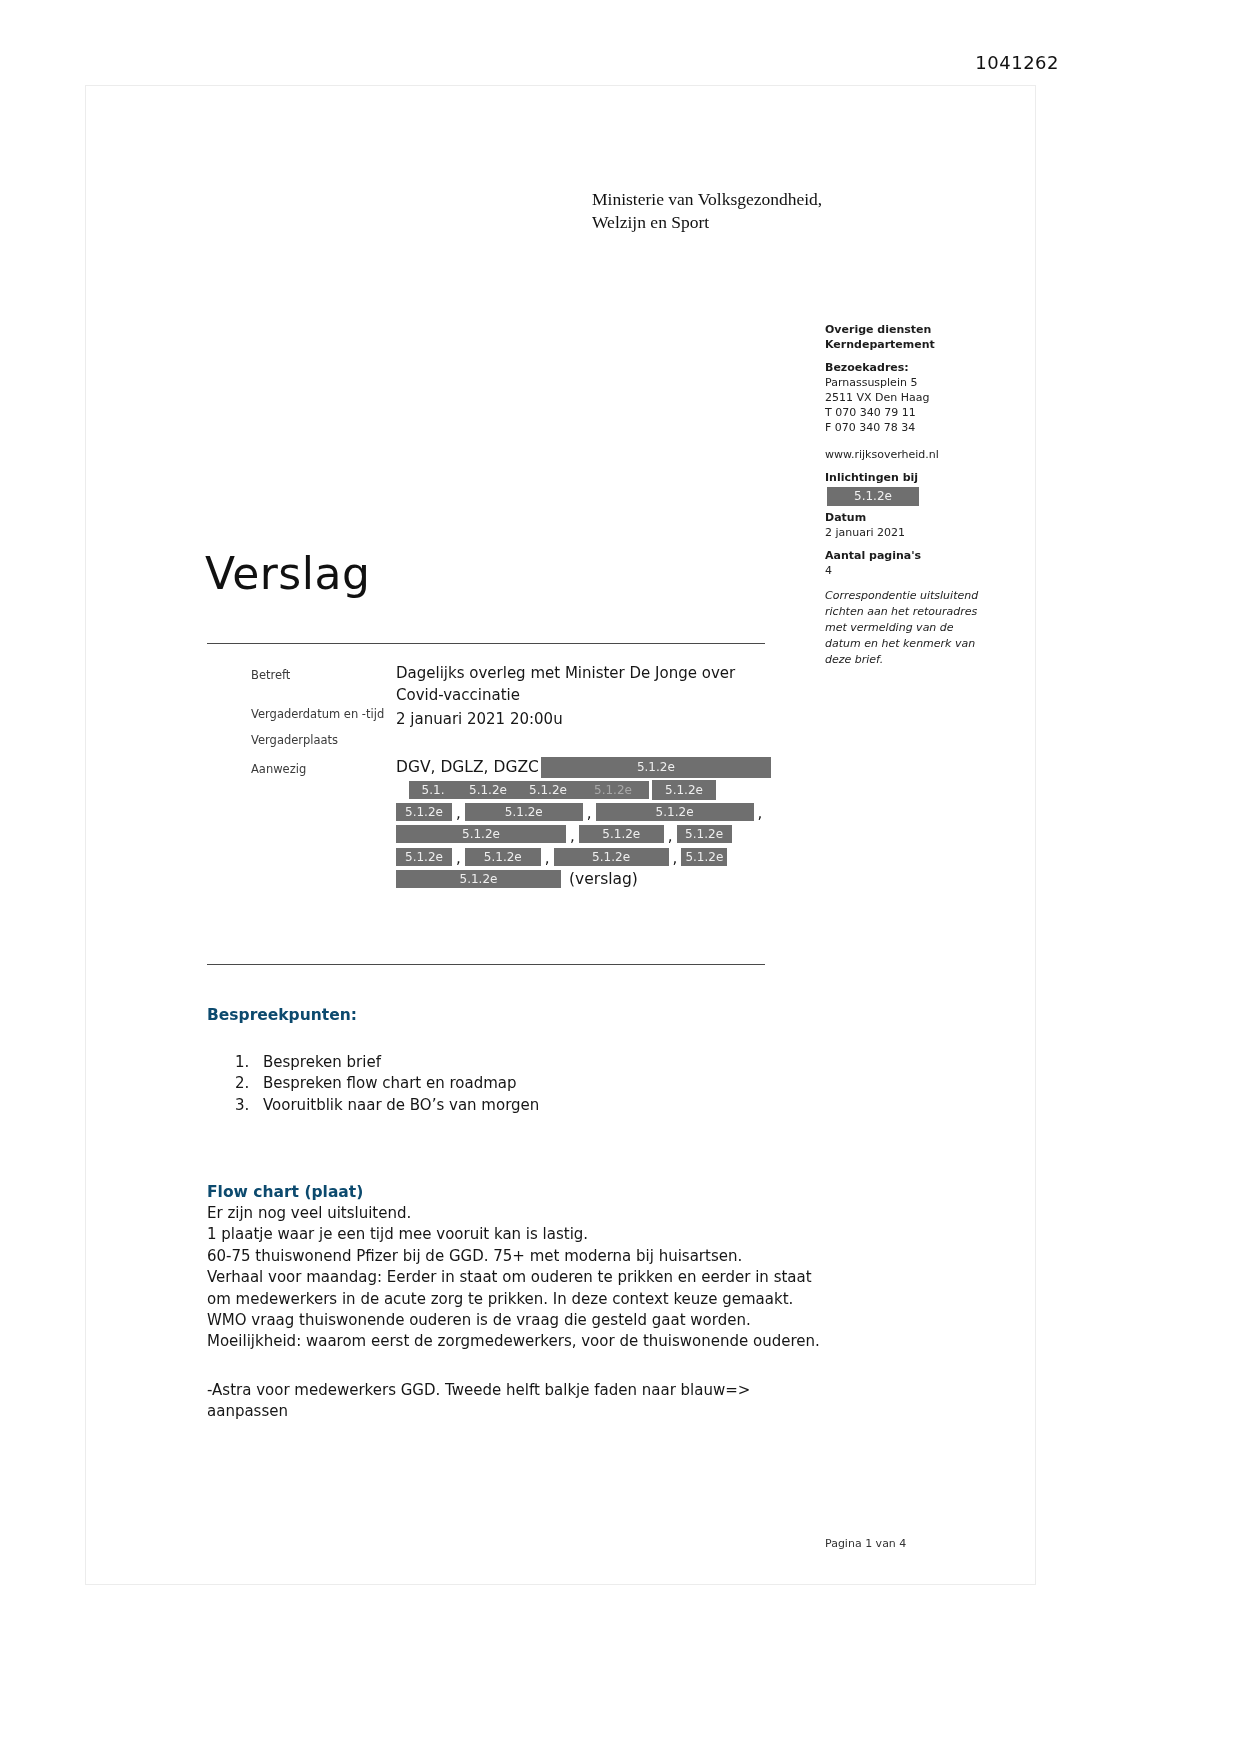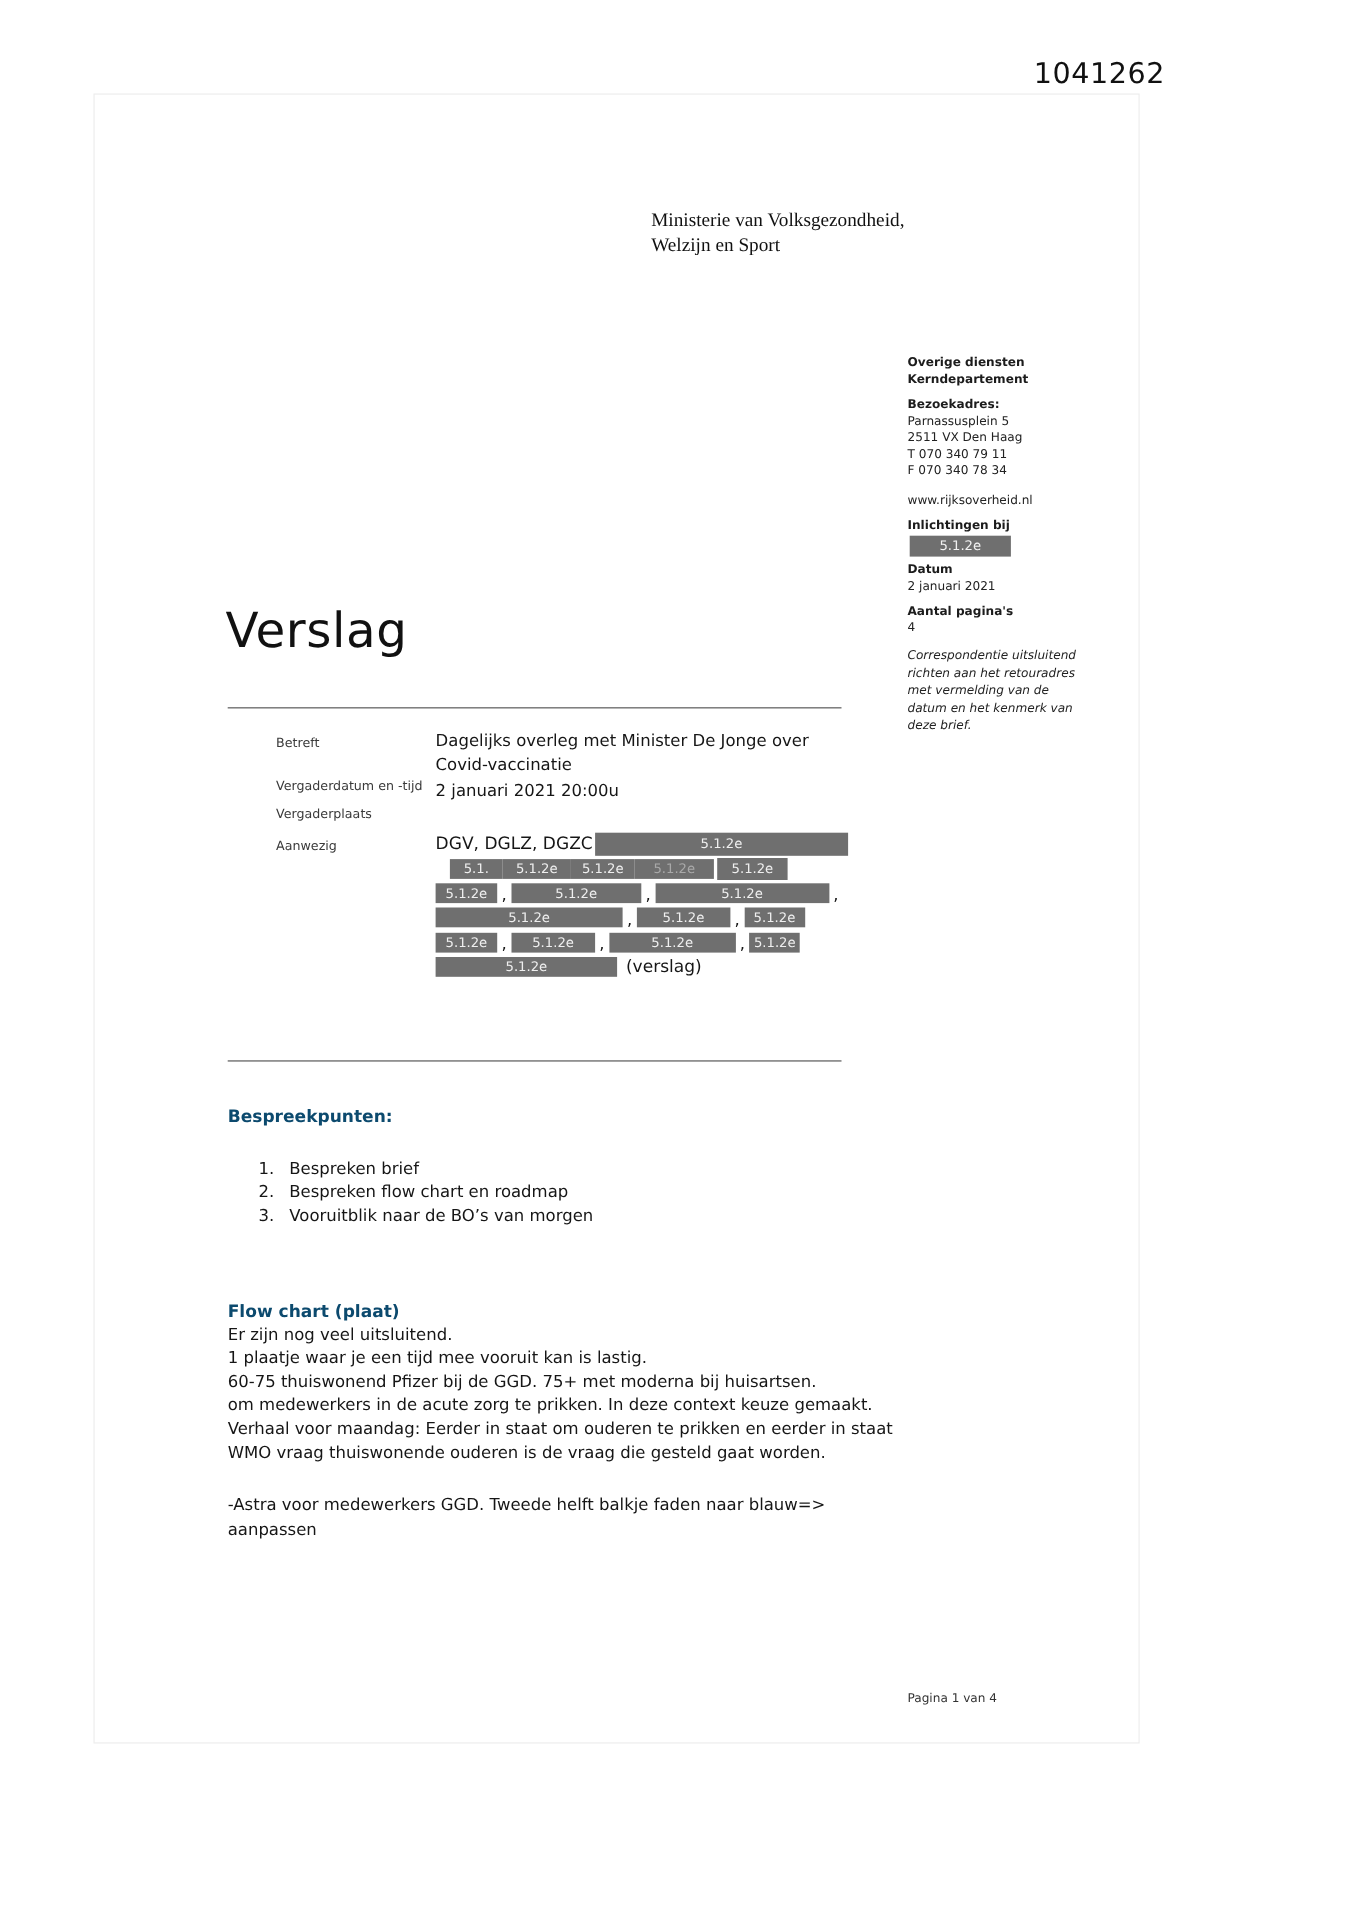--- a/index.html
+++ b/index.html
@@ -2,21 +2,21 @@
 <html><head>
 <meta charset="utf-8">
 <style>
   html,body{margin:0;padding:0;background:#fff;}
   .sheet{position:relative;width:1241px;height:1754px;background:#ffffff;
          font-family:"DejaVu Sans",sans-serif;color:#1a1a1a;overflow:hidden;}
   .abs{position:absolute;}
 
   .page-edge{left:85px;top:85px;width:949px;height:1498px;border:1px solid #ececec;}
 
-  .doc-number{top:52px;right:182px;font-size:26px;letter-spacing:0.5px;color:#111;margin-left:42px;}
+  .doc-number{top:52px;right:182px;font-size:18px;letter-spacing:0.5px;color:#111;margin-left:42px;}
 
   .ministry{left:592px;top:188px;font-family:"Liberation Serif","DejaVu Serif",serif;
             font-size:17.5px;line-height:23px;color:#111;}
 
   
   .sidebar{left:825px;top:322px;width:180px;font-size:11px;line-height:15px;color:#222;}
   .sb-bold{font-weight:bold;color:#1c1c1c;}
   .sb-gap-s{height:8px;} .sb-gap-m{height:12px;}
   .sb-redaction{display:block;width:92px;height:19px;line-height:19px;margin:2px 0 4px 2px;
             background:#6f6f6f;color:#f2f2f2;text-align:center;font-size:12px;}
@@ -164,23 +164,24 @@
         <span>Vooruitblik naar de BO’s van morgen</span>
       </div>
     </div>
 
   <h3 class="abs section-heading hd-flow" style="margin:0;">Flow chart (plaat)</h3>
   <div class="abs flow" id="flow-groups">
       <div class="flow-group">
         <div>Er zijn nog veel uitsluitend.</div>
         <div>1 plaatje waar je een tijd mee vooruit kan is lastig.</div>
         <div>60-75 thuiswonend Pfizer bij de GGD. 75+ met moderna bij huisartsen.</div>
+        <div>Verhaal voor maandag: Eerder in staat om ouderen te prikken en eerder in staat</div>
         <div>om medewerkers in de acute zorg te prikken. In deze context keuze gemaakt.</div>
-        <div>Verhaal voor maandag: Eerder in staat om ouderen te prikken en eerder in staat</div>
         <div>WMO vraag thuiswonende ouderen is de vraag die gesteld gaat worden.</div>
+        <div>Moeilijkheid: waarom eerst de zorgmedewerkers, voor de thuiswonende ouderen.</div>
       </div>
       <div class="flow-group">
         <div>-Astra voor medewerkers GGD. Tweede helft balkje faden naar blauw=&gt;</div>
         <div>aanpassen</div>
       </div>
     </div>
 
   <div class="abs footer">Pagina 1 van 4</div>
 
 </div>

